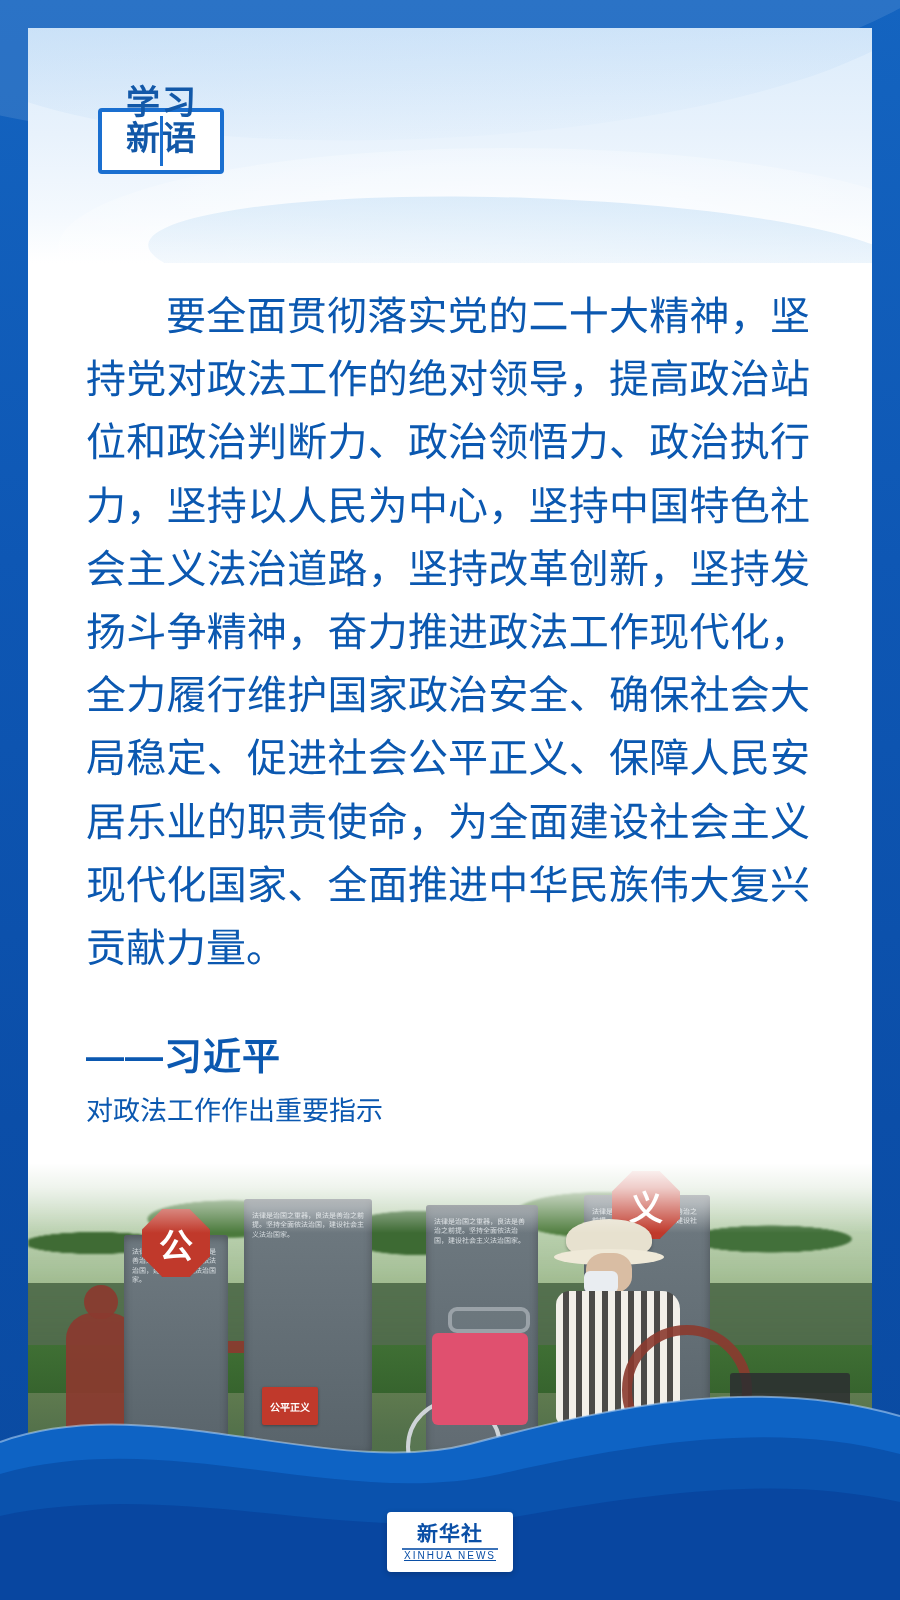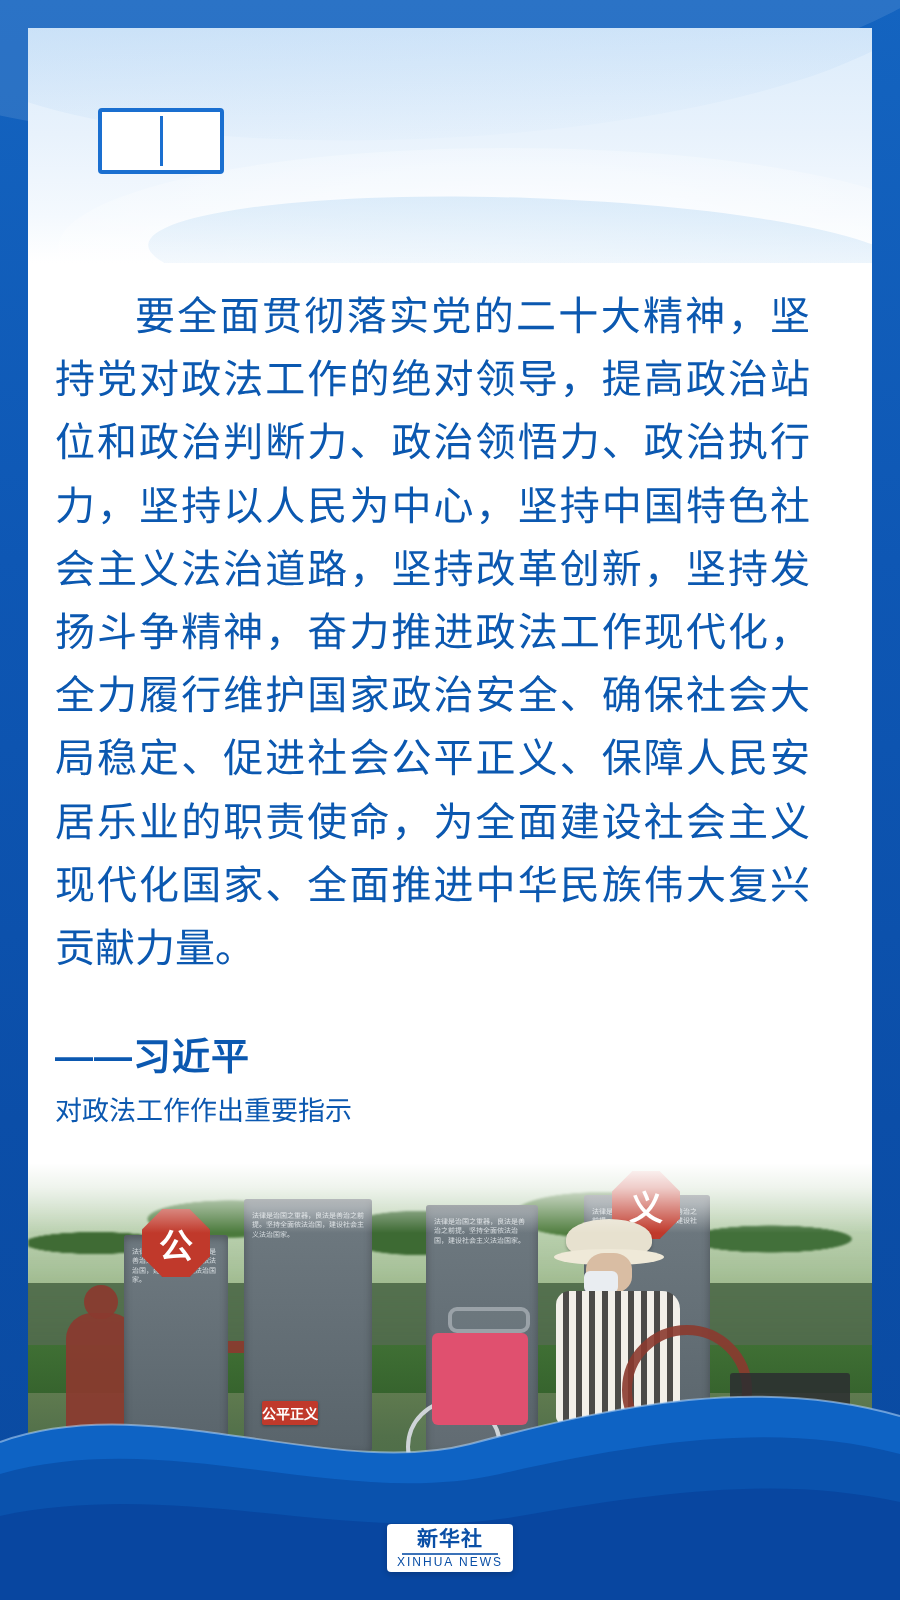--- a/index.html
+++ b/index.html
@@ -126,21 +126,21 @@
     font-weight: bold;
     color: #0a4fa6;
     letter-spacing: 2px;
     font-family: "DejaVu Sans", "Liberation Sans", sans-serif;
     white-space: nowrap;
   }
 
   
   .quote-area {
     position: relative;
-    padding: 22px 62px 0 27px;
+    padding: 22px 62px 0 58px;
   }
   .quote-text {
     font-size: 40px;
     line-height: 1.58;
     color: #0b58b0;
     text-align: justify;
     text-indent: 80px;
     font-weight: 500;
     font-family: "DejaVu Sans", "Liberation Sans", sans-serif;
   }
@@ -321,41 +321,42 @@
     width: 900px;
     height: 230px;
     pointer-events: none;
   }
   .xinhua {
     position: absolute;
     left: 50%;
     bottom: 28px;
     transform: translateX(-50%);
     width: 126px;
-    height: 48px;
+    height: 60px;
     background: #ffffff;
     border-radius: 4px;
     display: flex;
     flex-direction: column;
     align-items: center;
     justify-content: center;
     box-shadow: 0 2px 6px rgba(0,0,0,0.2);
   }
   .xinhua .cn {
     font-size: 21px;
     font-weight: bold;
     color: #0a4fa6;
     letter-spacing: 1px;
     line-height: 1;
   }
   .xinhua .en {
-    font-size: 12px;
+    font-size: 10px;
     color: #0a4fa6;
     letter-spacing: 2px;
     margin-top: 0;
+    text-decoration: underline;
   }
   .xinhua .bar {
     width: 96px; height: 2px; background: #0a4fa6; margin-top: 4px; opacity: .8;
   }
 </style>
 </head>
 <body>
 
 <div class="poster">
 
@@ -365,20 +366,24 @@
   <div class="card">
 
     <div class="header">
       <div class="header-wave hw1"></div>
       <div class="header-wave hw2"></div>
       <div class="header-wave hw3"></div>
 
       <div class="title-row">
         <div class="logo">
           <div class="logo-book"></div>
+          <div class="logo-text">
+            <span class="l1">学习</span>
+            <span class="l2">新语</span>
+          </div>
         </div>
       </div>
     </div>
 
     <div class="quote-area">
       <div class="quote-text">要全面贯彻落实党的二十大精神，坚持党对政法工作的绝对领导，提高政治站位和政治判断力、政治领悟力、政治执行力，坚持以人民为中心，坚持中国特色社会主义法治道路，坚持改革创新，坚持发扬斗争精神，奋力推进政法工作现代化，全力履行维护国家政治安全、确保社会大局稳定、促进社会公平正义、保障人民安居乐业的职责使命，为全面建设社会主义现代化国家、全面推进中华民族伟大复兴贡献力量。</div>
 
       <div class="attrib">
         <div class="who">——习近平</div>
         <div class="note">对政法工作作出重要指示</div>
@@ -398,21 +403,21 @@
       <div class="silhouette" style="left:400px; bottom:58px; width:62px; height:120px; border-radius:22px 22px 4px 4px;"></div>
       <div class="silhouette" style="left:416px; bottom:172px; width:30px; height:30px; border-radius:50%;"></div>
 
       <div class="pillar" style="left:96px; width:104px; height:216px;">
         <div class="ptxt">法律是治国之重器，良法是善治之前提。坚持全面依法治国，建设社会主义法治国家。</div>
         <div class="seal seal-oct" style="left:18px; top:-26px; width:68px; height:68px; font-size:34px;">公</div>
       </div>
 
       <div class="pillar" style="left:216px; width:128px; height:252px;">
         <div class="ptxt">法律是治国之重器，良法是善治之前提。坚持全面依法治国，建设社会主义法治国家。</div>
-        <div class="seal" style="left:18px; bottom:26px; width:56px; height:24px; font-size:14px;text-align:right;">公平正义</div>
+        <div class="seal" style="left:18px; bottom:26px; width:56px; height:38px; font-size:10px;text-align:right;">公平正义</div>
       </div>
 
       <div class="pillar" style="left:398px; width:112px; height:246px;">
         <div class="ptxt">法律是治国之重器，良法是善治之前提。坚持全面依法治国，建设社会主义法治国家。</div>
         <div class="seal" style="left:44px; bottom:50px; width:34px; height:34px; font-size:17px;">法</div>
       </div>
 
       <div class="pillar" style="left:556px; width:126px; height:256px;">
         <div class="ptxt">法律是治国之重器，良法是善治之前提。坚持全面依法治国，建设社会主义法治国家。</div>
         <div class="seal seal-oct" style="left:28px; top:-24px; width:68px; height:68px; font-size:34px;">义</div>

